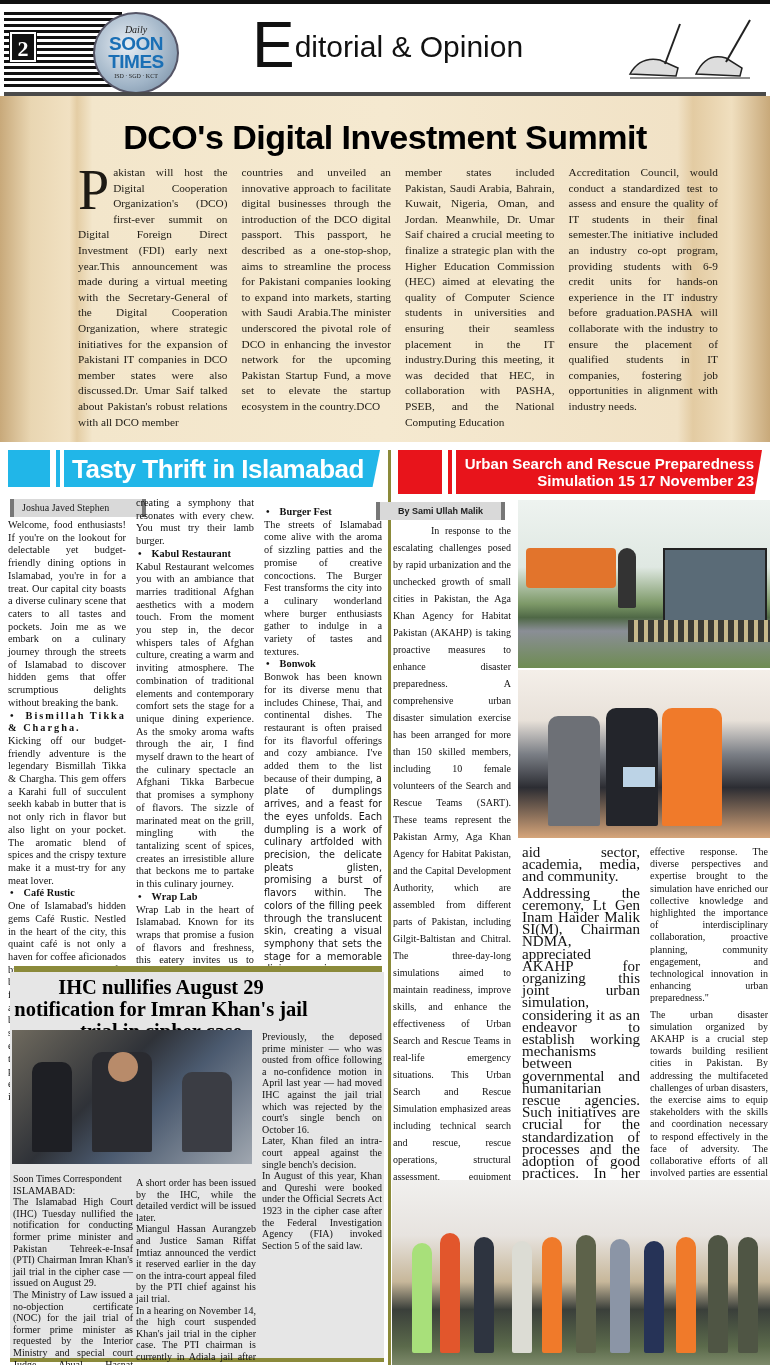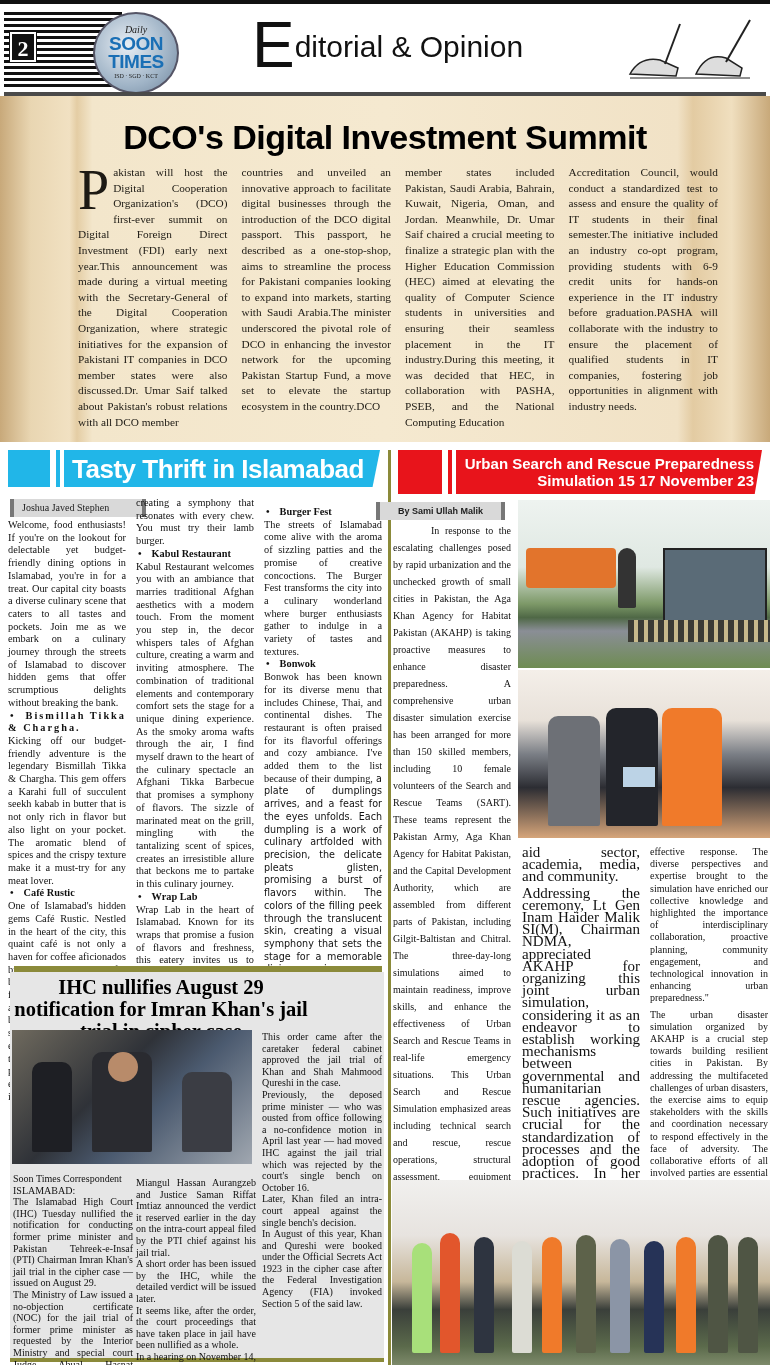--- a/index.html
+++ b/index.html
@@ -142,27 +142,25 @@
   <div class="person" style="left:170px;height:80px;width:50px;background:#3b3d44"></div>
 </div>
 <div class="rcol" style="left:13px;top:1173px;width:120px">
   <p>Soon Times Correspondent</p>
   <p>ISLAMABAD:</p>
   <p>The Islamabad High Court (IHC) Tuesday nullified the notification for conducting former prime minister and Pakistan Tehreek-e-Insaf (PTI) Chairman Imran Khan's jail trial in the cipher case — issued on August 29.</p>
   <p>The Ministry of Law issued a no-objection certificate (NOC) for the jail trial of former prime minister as requested by the Interior Ministry and special court Judge Abual Hasnat Zulqarnain on August 29.</p>
 
 </div>
 <div class="rcol" style="left:136px;top:1177px;width:120px">
+  <p>A short order has been issued by the IHC, while the detailed verdict will be issued later.</p>
   <p>Miangul Hassan Aurangzeb and Justice Saman Riffat Imtiaz announced the verdict it reserved earlier in the day on the intra-court appeal filed by the PTI chief against his jail trial.</p>
-  <p>A short order has been issued by the IHC, while the detailed verdict will be issued later.</p>
-  <p>It seems like, after the order, the court proceedings that have taken place in jail have been nullified as a whole.</p>
   <p>In a hearing on November 14, the high court suspended Khan's jail trial in the cipher case. The PTI chairman is currently in Adiala jail after he was indicted by the special court on October 23.</p>
 </div>
 <div class="rcol" style="left:262px;top:1031px;width:120px">
-  <p>This order came after the caretaker federal cabinet approved the jail trial of Khan and Shah Mahmood Qureshi in the case.</p>
   <p>Previously, the deposed prime minister — who was ousted from office following a no-confidence motion in April last year — had moved IHC against the jail trial which was rejected by the court's single bench on October 16.</p>
   <p>Later, Khan filed an intra-court appeal against the single bench's decision.</p>
   <p>In August of this year, Khan and Qureshi were booked under the Official Secrets Act 1923 in the cipher case after the Federal Investigation Agency (FIA) invoked Section 5 of the said law.</p>
 
 </div>
 
 <div class="byline sans" style="left:376px;top:502px;width:129px">By Sami Ullah Malik</div>
 <div class="tcol" style="left:393px;top:522px;width:118px;font-size:10px;line-height:17px">
   <p style="text-indent:38px">In response to the escalating challenges posed by rapid urbanization and the unchecked growth of small cities in Pakistan, the Aga Khan Agency for Habitat Pakistan (AKAHP) is taking proactive measures to enhance disaster preparedness. A comprehensive urban disaster simulation exercise has been arranged for more than 150 skilled members, including 10 female volunteers of the Search and Rescue Teams (SART). These teams represent the Pakistan Army, Aga Khan Agency for Habitat Pakistan, and the Capital Development Authority, which are assembled from different parts of Pakistan, including Gilgit-Baltistan and Chitral. The three-day-long simulations aimed to maintain readiness, improve skills, and enhance the effectiveness of Urban Search and Rescue Teams in real-life emergency situations. This Urban Search and Rescue Simulation emphasized areas including technical search and rescue, rescue operations, structural assessment, equipment finalization, medical triage and treatment, mass casualty management, incident command and management, and K-9 Search and Rescue.</p>
   <p>Lt Gen Inam Haider Malik SI(M), Chairman NDMA, honoured the closing ceremony of the Urban Disaster Simulation as the Chief Guest. The event was also graced by officinls from CDA, Municipal Corporation Islamabad (MCI), UNOCHA; AKDN leadership; Pakistan Humanitarian Forum; INGOs. The event has a gathering of more than 300 people representing development and humanitarian</p>

